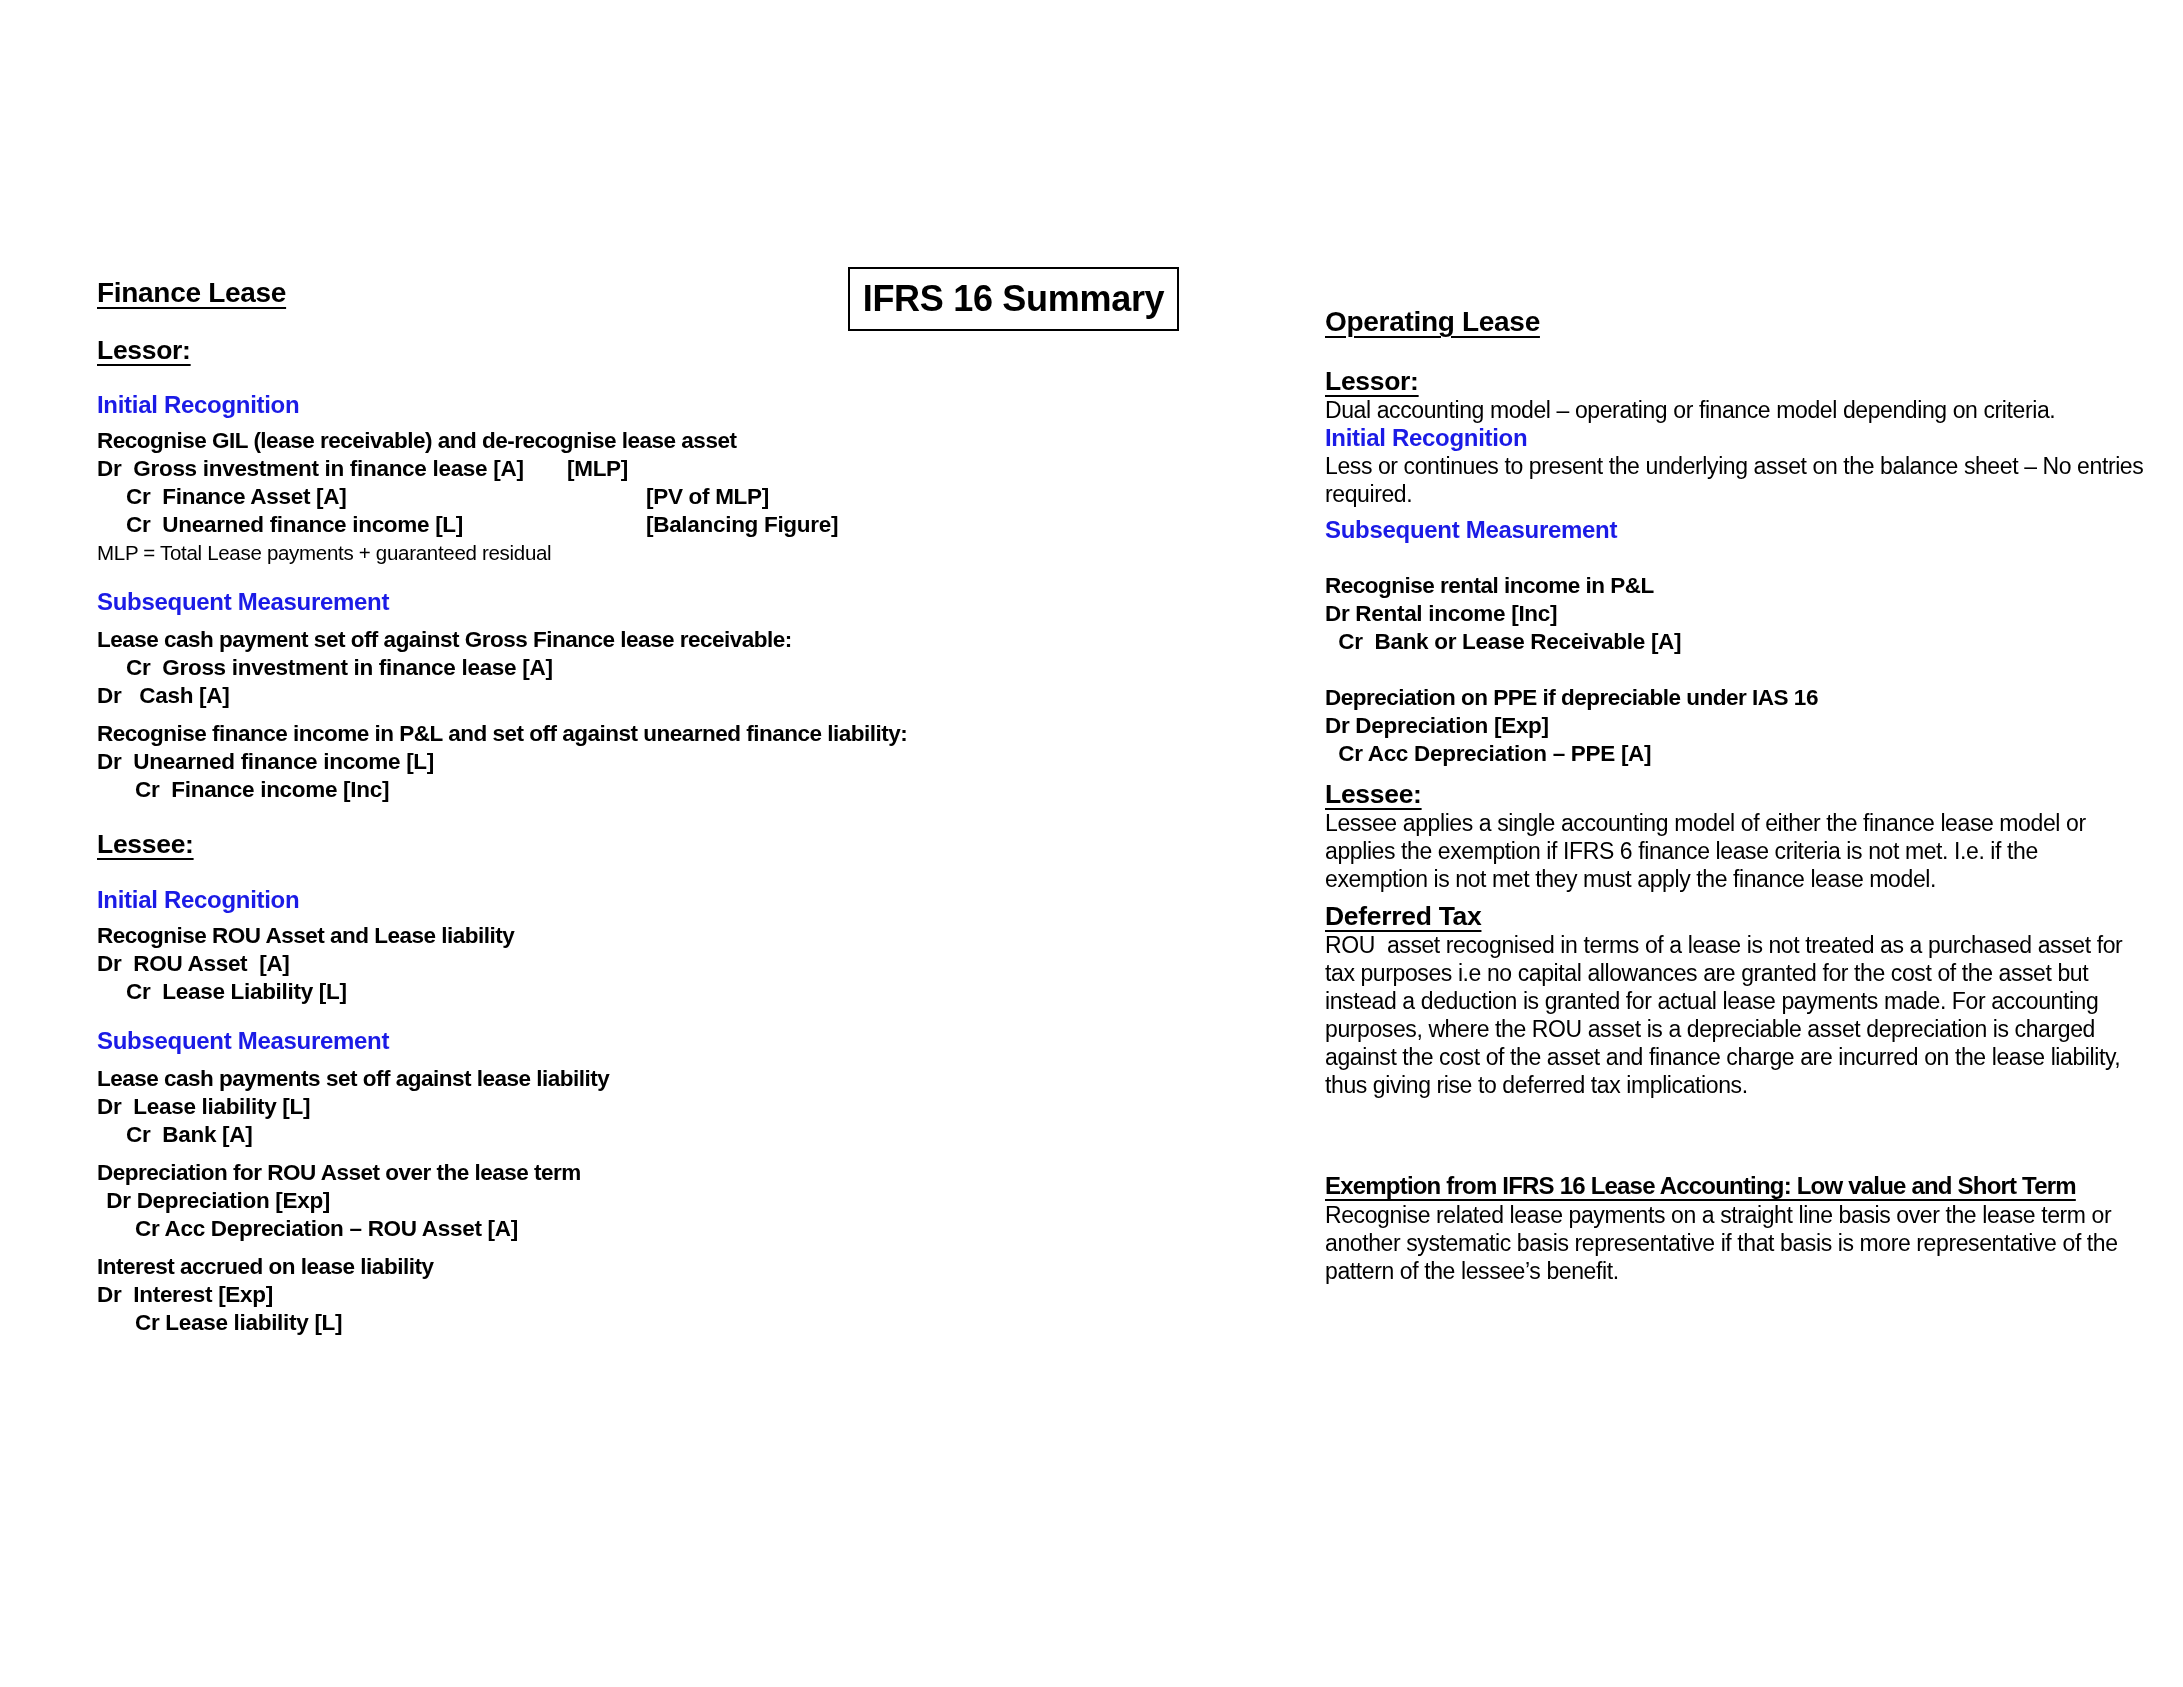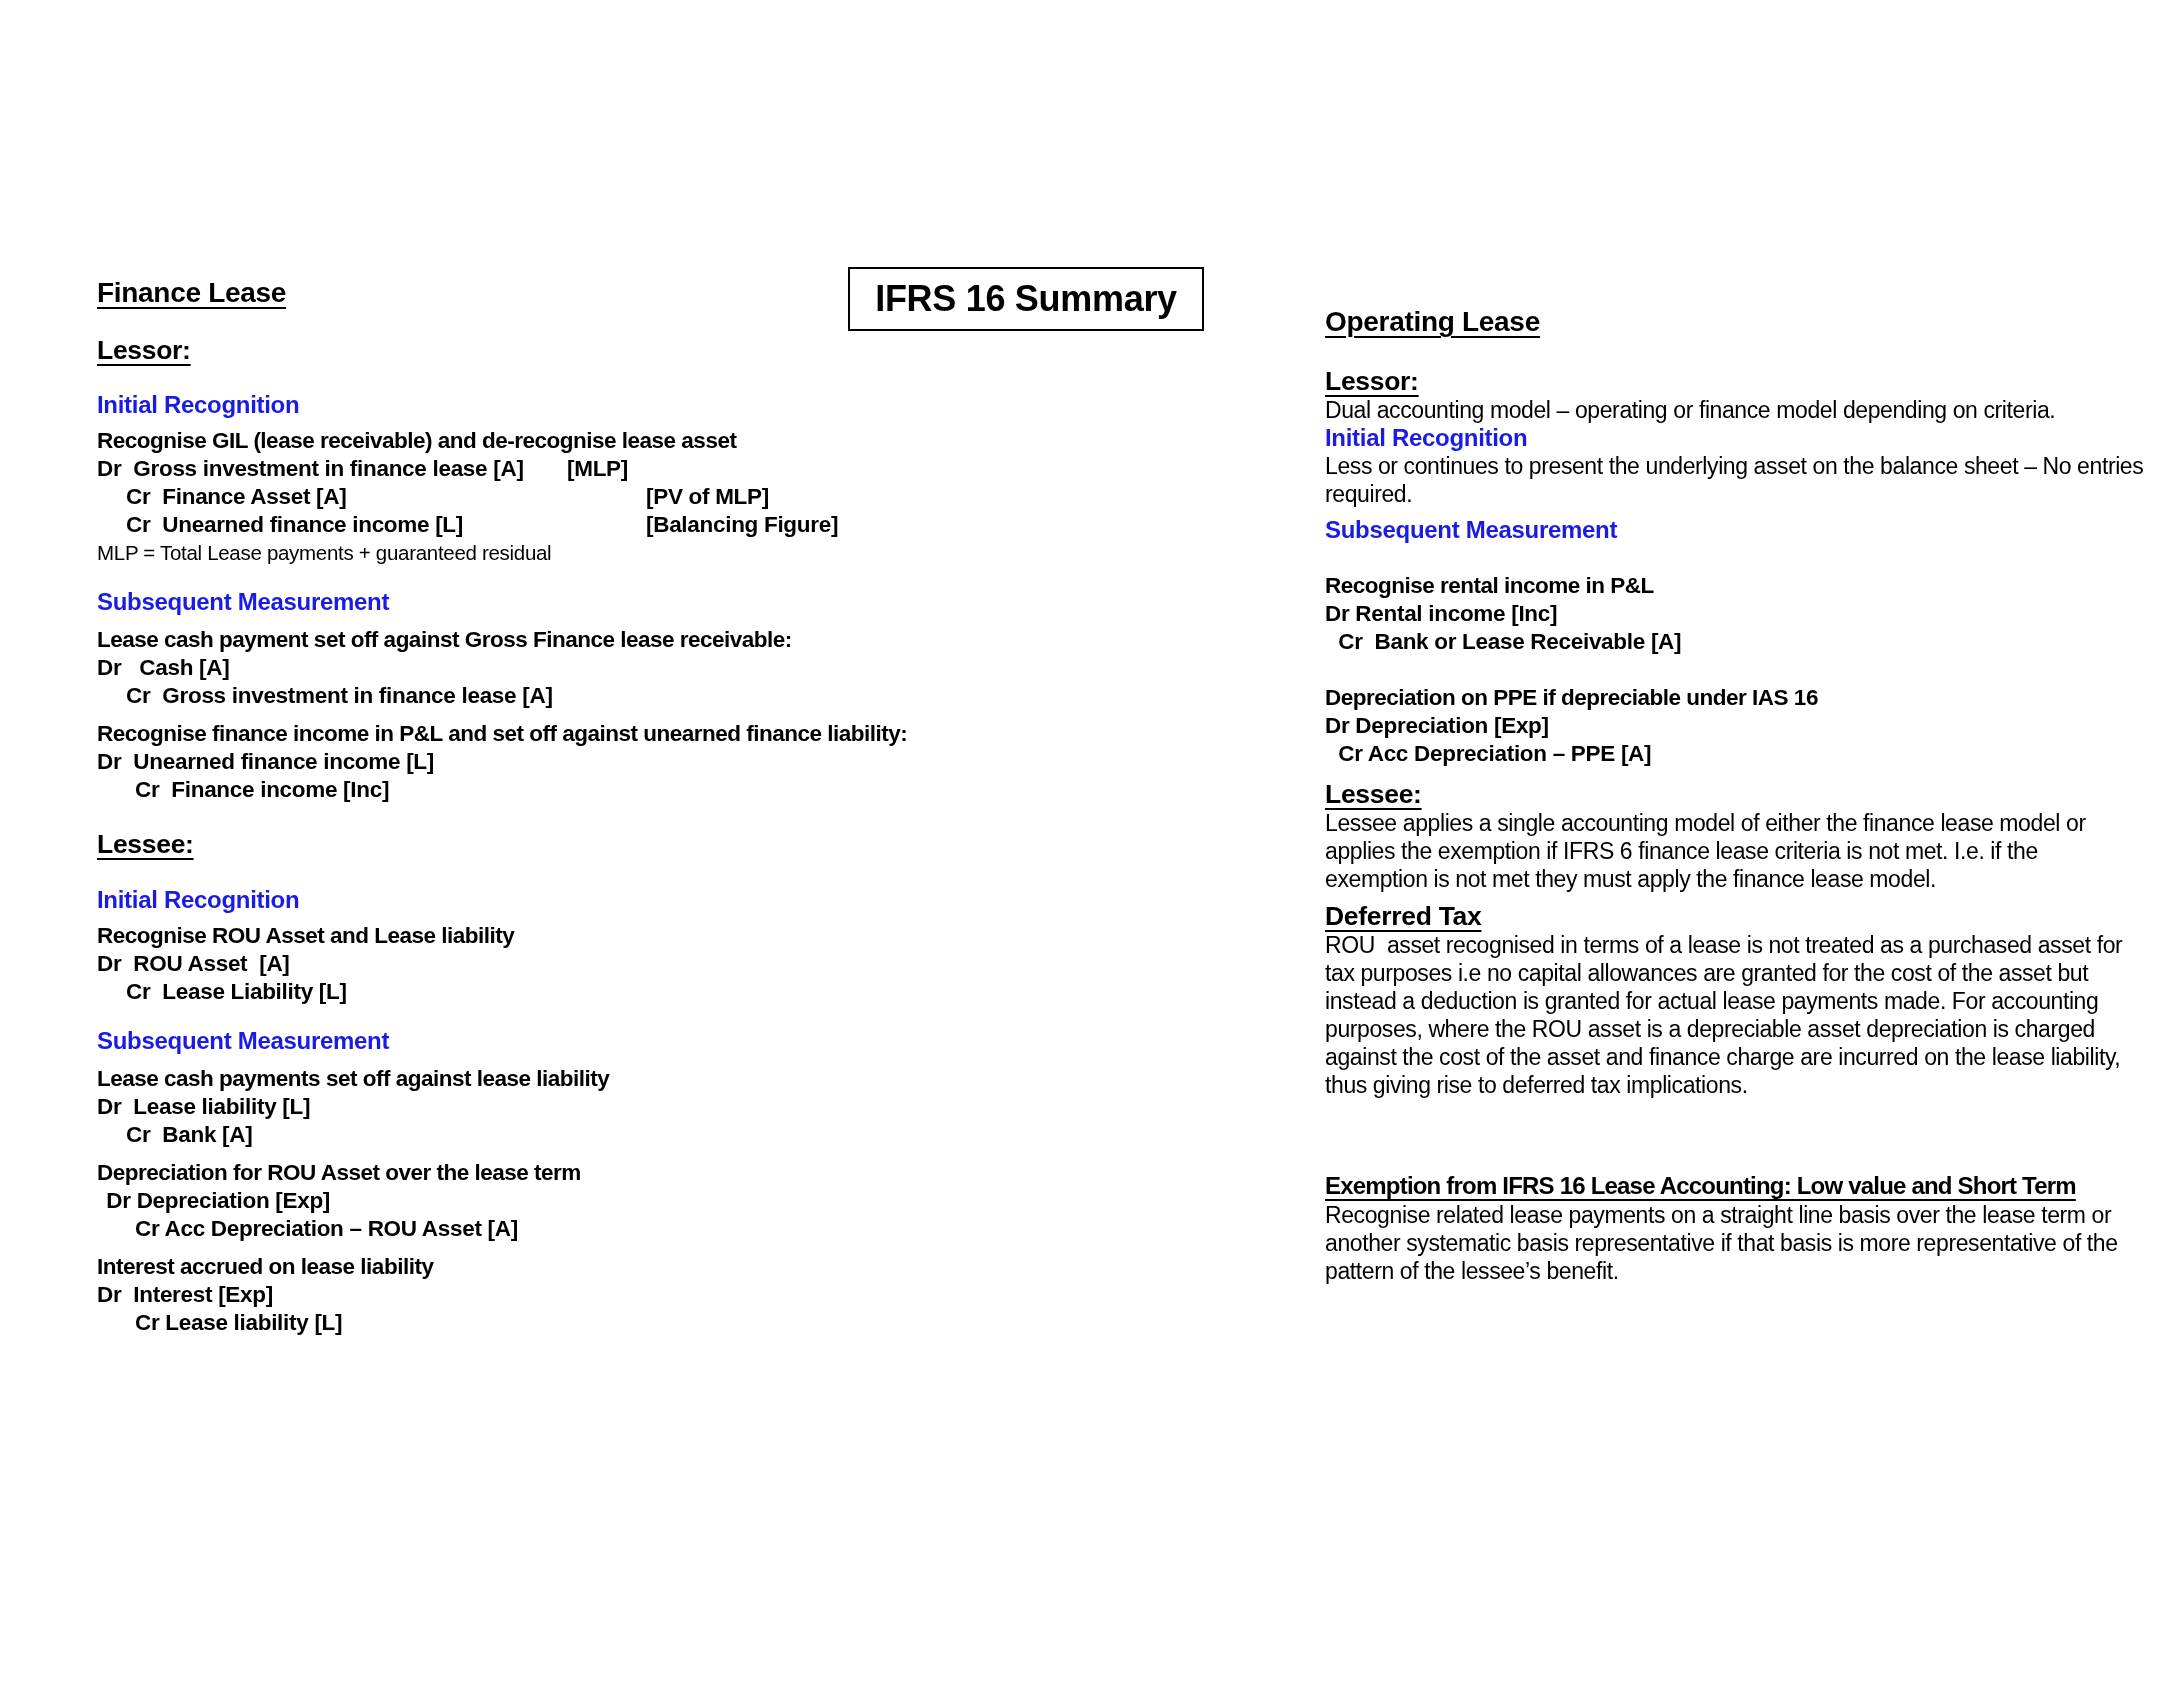--- a/index.html
+++ b/index.html
@@ -45,21 +45,21 @@
   .m16{margin-top:10.6px;} .m32{margin-top:21px;} .m34{margin-top:10px;}
   .m36{margin-top:8px;} .m38{margin-top:25px;} .m39{margin-top:26px;}
   .m40{margin-top:26.5px;} .m41{margin-top:27px;} .m42{margin-top:28px;}
   .m44{margin-top:29px;} .m76{margin-top:72px;}
 
   .note{position:absolute;top:0;}
   .note-a{left:470px;}  
   .note-b{left:549px;}  
 
   #title-box{
-    position:absolute;left:848px;top:267px;width:356px;height:64px;
+    position:absolute;left:848px;top:267px;width:331px;height:64px;
     border:2.6px solid #000;box-sizing:border-box;
     display:flex;align-items:center;justify-content:center;
   }
   #title-box .t{font-size:36px;font-weight:bold;letter-spacing:-0.3px;}
 </style>
 </head>
 <body>
 
 <div id="title-box">
   <span class="t">IFRS 16 Summary</span>
@@ -69,22 +69,22 @@
   <div class="line h2">Finance Lease</div>
   <div class="line h m41">Lessor:</div>
   <div class="line blue m39">Initial Recognition</div>
   <div class="line bold m36">Recognise GIL (lease receivable) and de-recognise lease asset</div>
   <div class="line entry"><span>Dr  Gross investment in finance lease [A]</span><span class="note note-a">[MLP]</span></div>
   <div class="line entry in1"><span>Cr  Finance Asset [A]</span><span class="note note-b">[PV of MLP]</span></div>
   <div class="line entry in1"><span>Cr  Unearned finance income [L]</span><span class="note note-b">[Balancing Figure]</span></div>
   <div class="line small">MLP = Total Lease payments + guaranteed residual</div>
   <div class="line blue m32">Subsequent Measurement</div>
   <div class="line bold m34">Lease cash payment set off against Gross Finance lease receivable:</div>
+  <div class="line entry in1">Cr  Gross investment in finance lease [A]</div>
   <div class="line entry">Dr   Cash [A]</div>
-  <div class="line entry in1">Cr  Gross investment in finance lease [A]</div>
   <div class="line bold m34">Recognise finance income in P&amp;L and set off against unearned finance liability:</div>
   <div class="line entry">Dr  Unearned finance income [L]</div>
   <div class="line entry in2">Cr  Finance income [Inc]</div>
   <div class="line h m38">Lessee:</div>
   <div class="line blue m40">Initial Recognition</div>
   <div class="line bold m36">Recognise ROU Asset and Lease liability</div>
   <div class="line entry">Dr  ROU Asset  [A]</div>
   <div class="line entry in1">Cr  Lease Liability [L]</div>
   <div class="line blue m32">Subsequent Measurement</div>
   <div class="line bold m34">Lease cash payments set off against lease liability</div>

